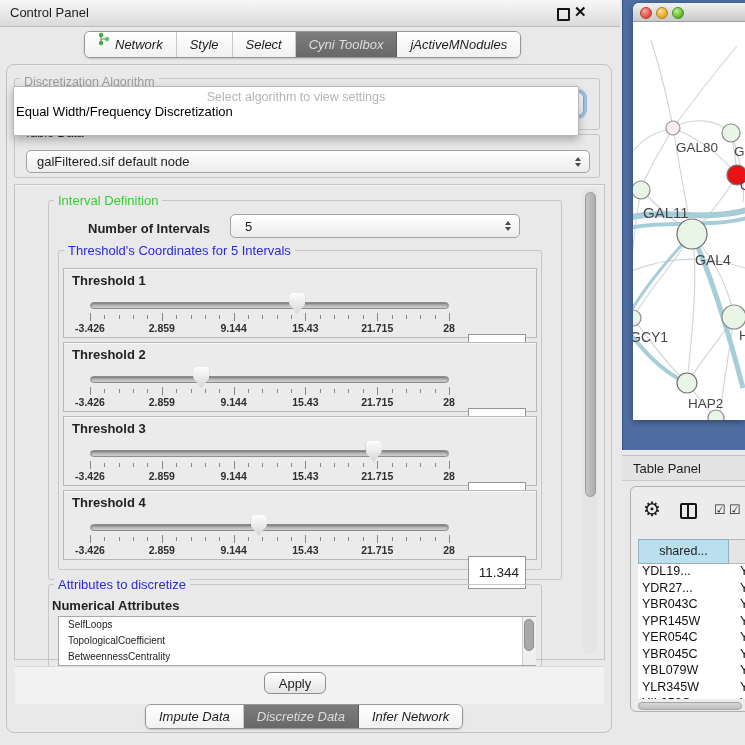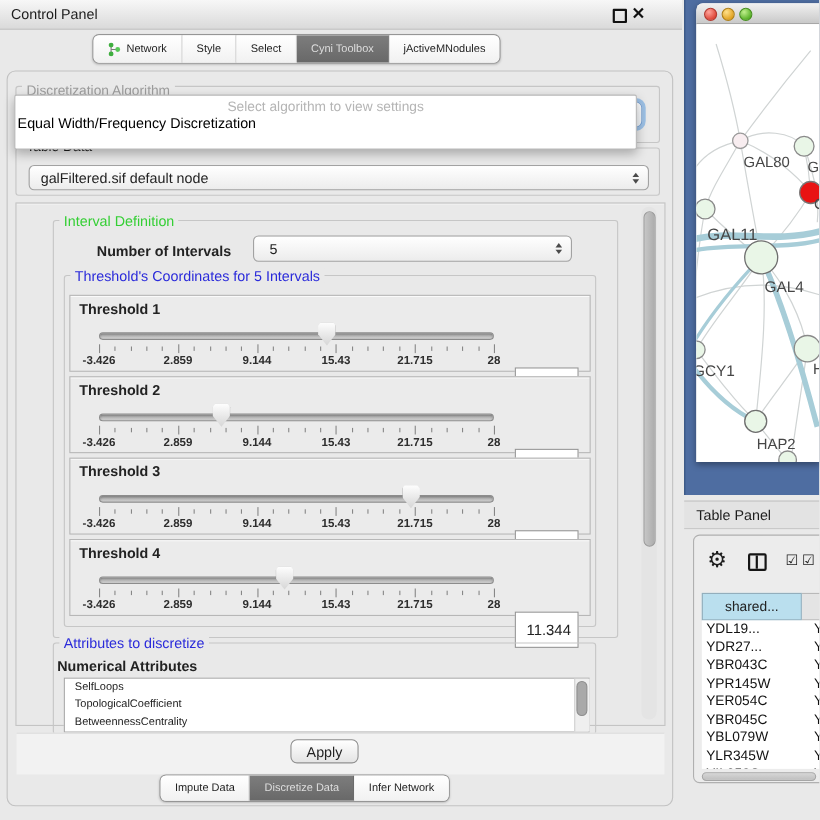--- a/index.html
+++ b/index.html
@@ -10,22 +10,22 @@
   
   .cp-titlebar{left:0;top:0;width:620px;height:26px;background:linear-gradient(#f7f7f7,#dadada);
                border-bottom:1px solid #bdbdbd;}
   .cp-title{left:10px;top:5px;font-size:13px;color:#1c1c1c;}
   .float-icon{left:557px;top:8px;width:9px;height:9px;border:2px solid #111;border-radius:1px;}
   .close-icon{left:574px;top:3px;font-size:15px;font-weight:bold;color:#111;}
 
   
   .seg{display:flex;height:25px;border:1px solid #969696;border-radius:6px;overflow:hidden;
        background:#fdfdfd;box-shadow:0 1px 2px rgba(0,0,0,.18);}
-  .seg .tab{padding:0 13px;line-height:25px;font-size:10px;color:#1d1d1d;border-right:1px solid #c8c8c8;
-            display:flex;align-items:center;gap:5px;white-space:nowrap;background:linear-gradient(#ffffff,#f1f1f1);}
+  .seg .tab{padding:0 13px;line-height:25px;font-size:13px;color:#1d1d1d;border-right:1px solid #c8c8c8;
+            display:flex;align-items:flex-start;gap:5px;white-space:nowrap;background:linear-gradient(#ffffff,#f1f1f1);font-style:italic;}
   .seg .tab:last-child{border-right:none;}
   .seg .tab.selected{background:linear-gradient(#7d7d7d,#686868);color:#dedede;border-color:#5c5c5c;}
   #top-tabs{left:84px;top:31px;}
   #bottom-tabs{left:145px;top:704px;height:23px;}
   #bottom-tabs .tab{line-height:23px;}
 
   
   .cp-outer{left:6px;top:64px;width:606px;height:669px;border:1px solid #c2c2c2;border-radius:8px;
             background:#e9e9e9;box-sizing:border-box;}
 

